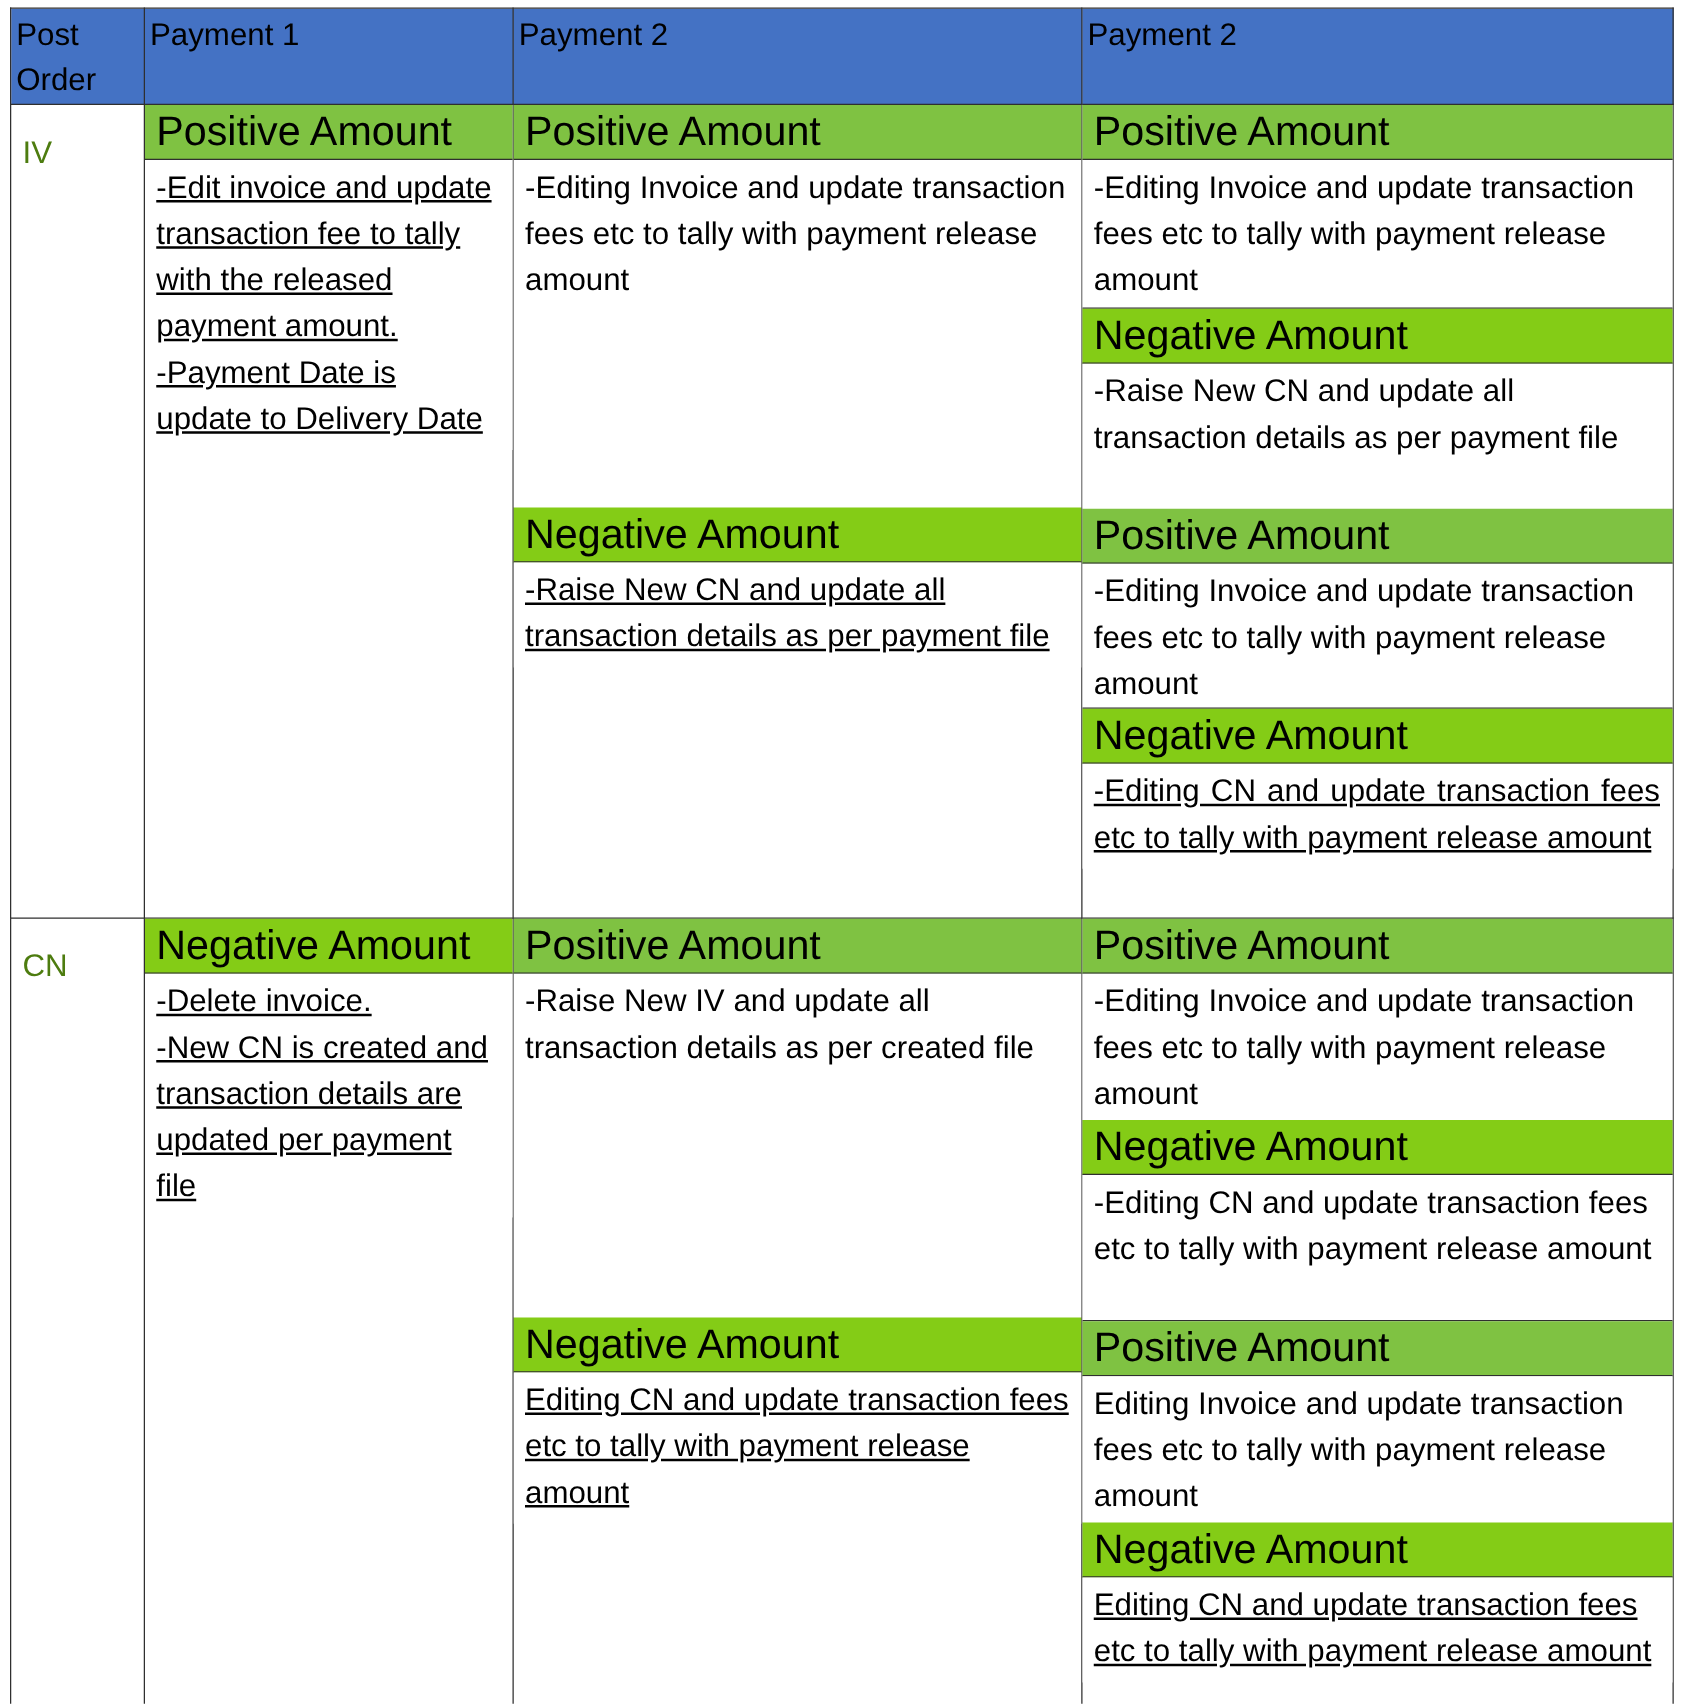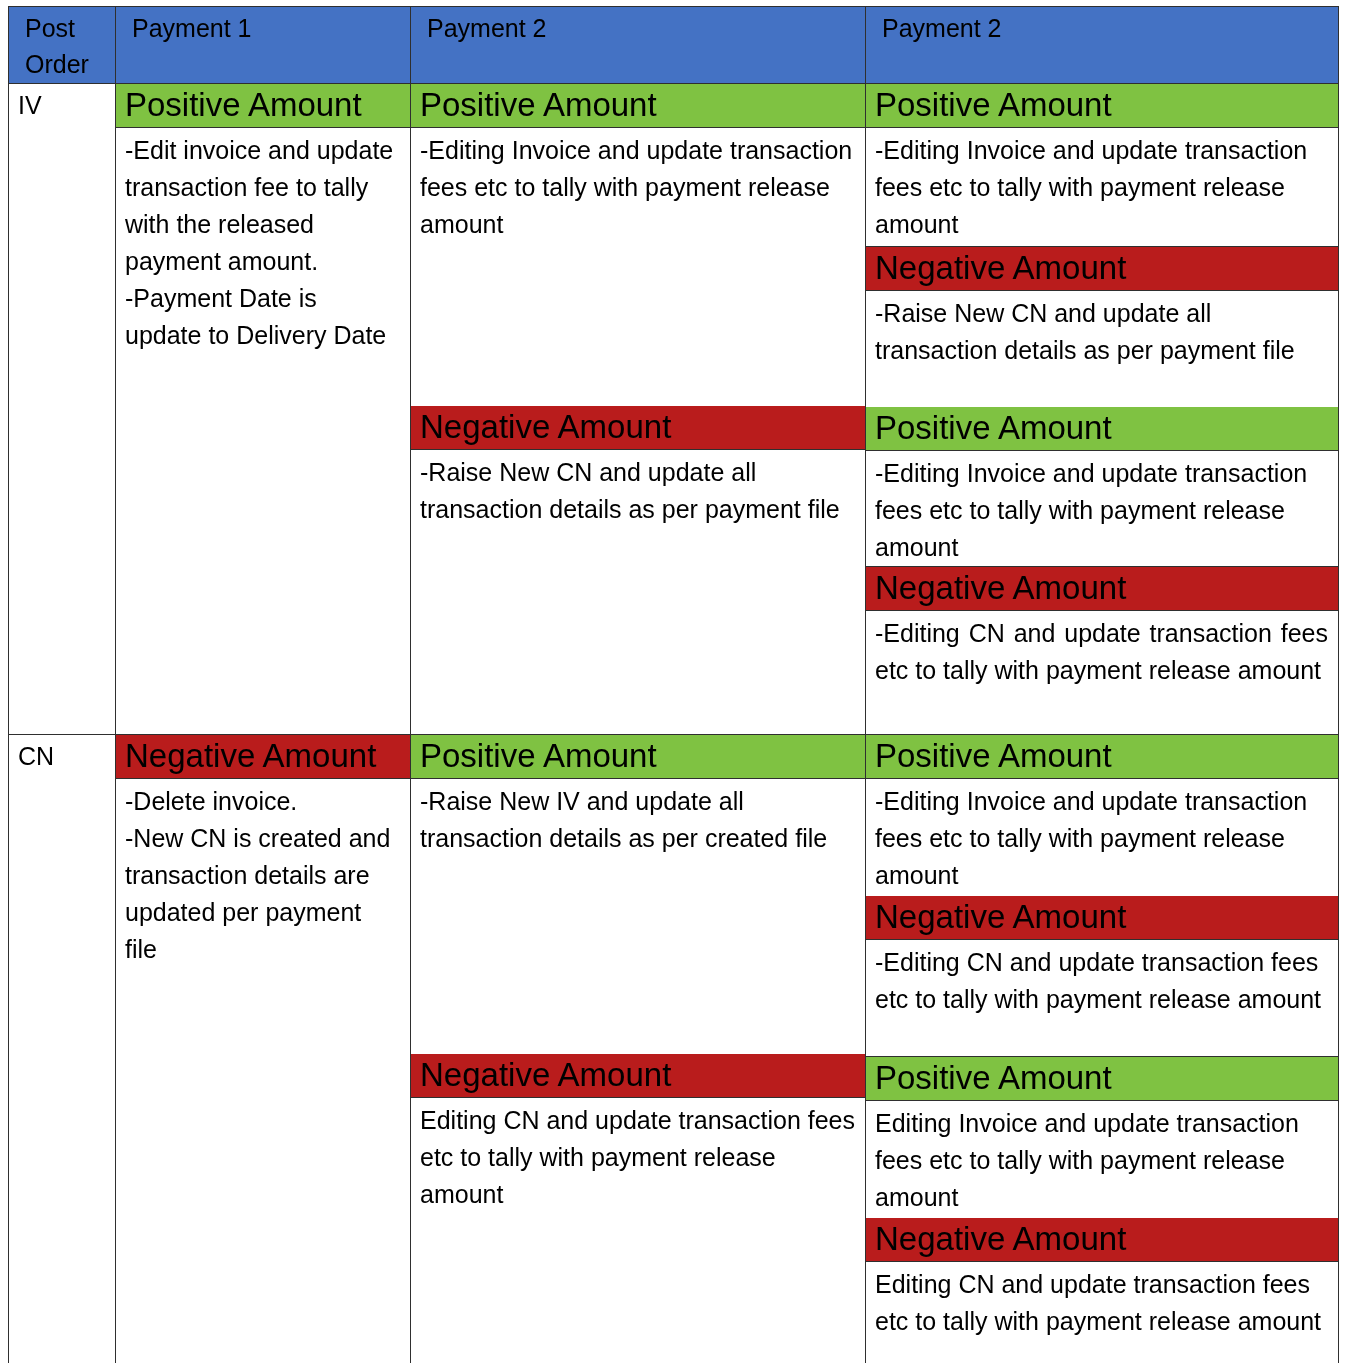--- a/index.html
+++ b/index.html
@@ -44,61 +44,61 @@
 
   
   .hdr {
     background: #4472c4;
     height: 76px;
   }
   .hdr .txt {
     font-size: 25px;
     line-height: 36px;
     color: #000000;
-    padding: 3px 0 0 16px;
+    padding: 3px 0 0 4px;
     white-space: pre-line;
   }
 
   
   .ordercell .txt {
     font-size: 25px;
     line-height: 34px;
-    color: #000000;
-    padding: 4px 0 0 9px;
+    color: #4d7c0f;
+    padding: 21px 0 0 9px;
   }
 
   
   .stack {
     display: flex;
     flex-direction: column;
     height: 100%;
     box-sizing: border-box;
   }
   .band {
     font-size: 33px;
     line-height: 36px;
     color: #000000;
     padding: 3px 0 4px 9px;
     box-sizing: border-box;
     border-bottom: 1.5px solid #2f2f2f;
   }
   .band.positive { background: #7fc242; }
-  .band.negative { background: #b91c1c; }
+  .band.negative { background: #84cc16; }
 
   .body {
     font-size: 25px;
     line-height: 37px;
     color: #000000;
     padding: 4px 10px 6px 9px;
     box-sizing: border-box;
     background: #ffffff;
     white-space: pre-line;
     flex: 0 0 auto;
   }
-  .body.grow  { flex: 1 1 auto; }
+  .body.grow  { flex: 1 1 auto; text-decoration: underline; }
   .body.sep   { border-bottom: 1.5px solid #2f2f2f; }
   .body.justify { text-align: justify; }
   .cell-inner { height: 100%; }
 </style>
 </head>
 <body>
 
 <div class="sheet">
 
   <table class="grid">

